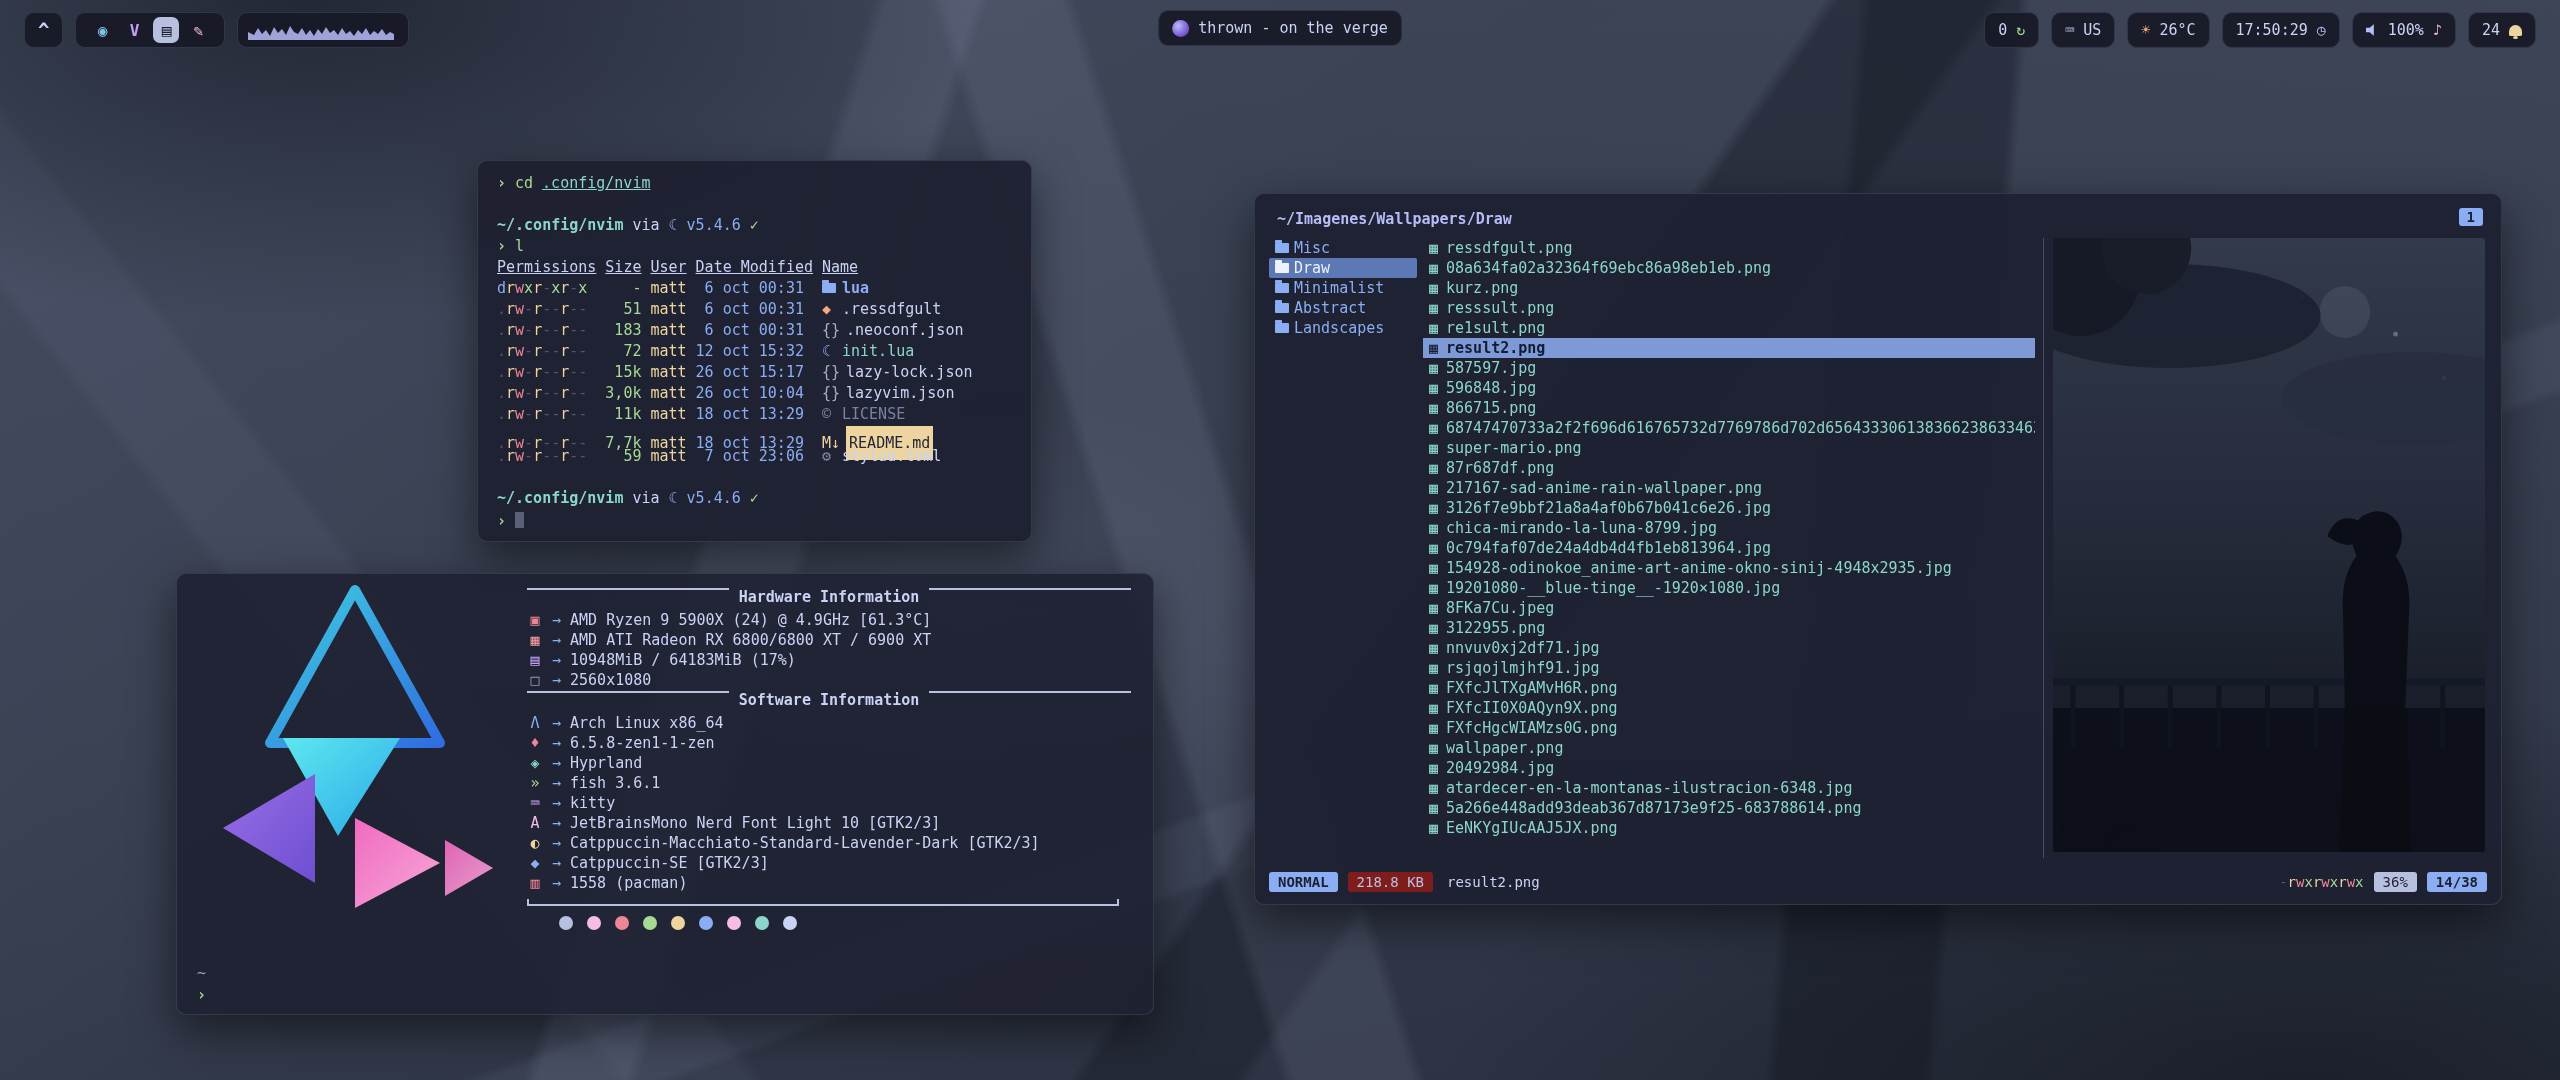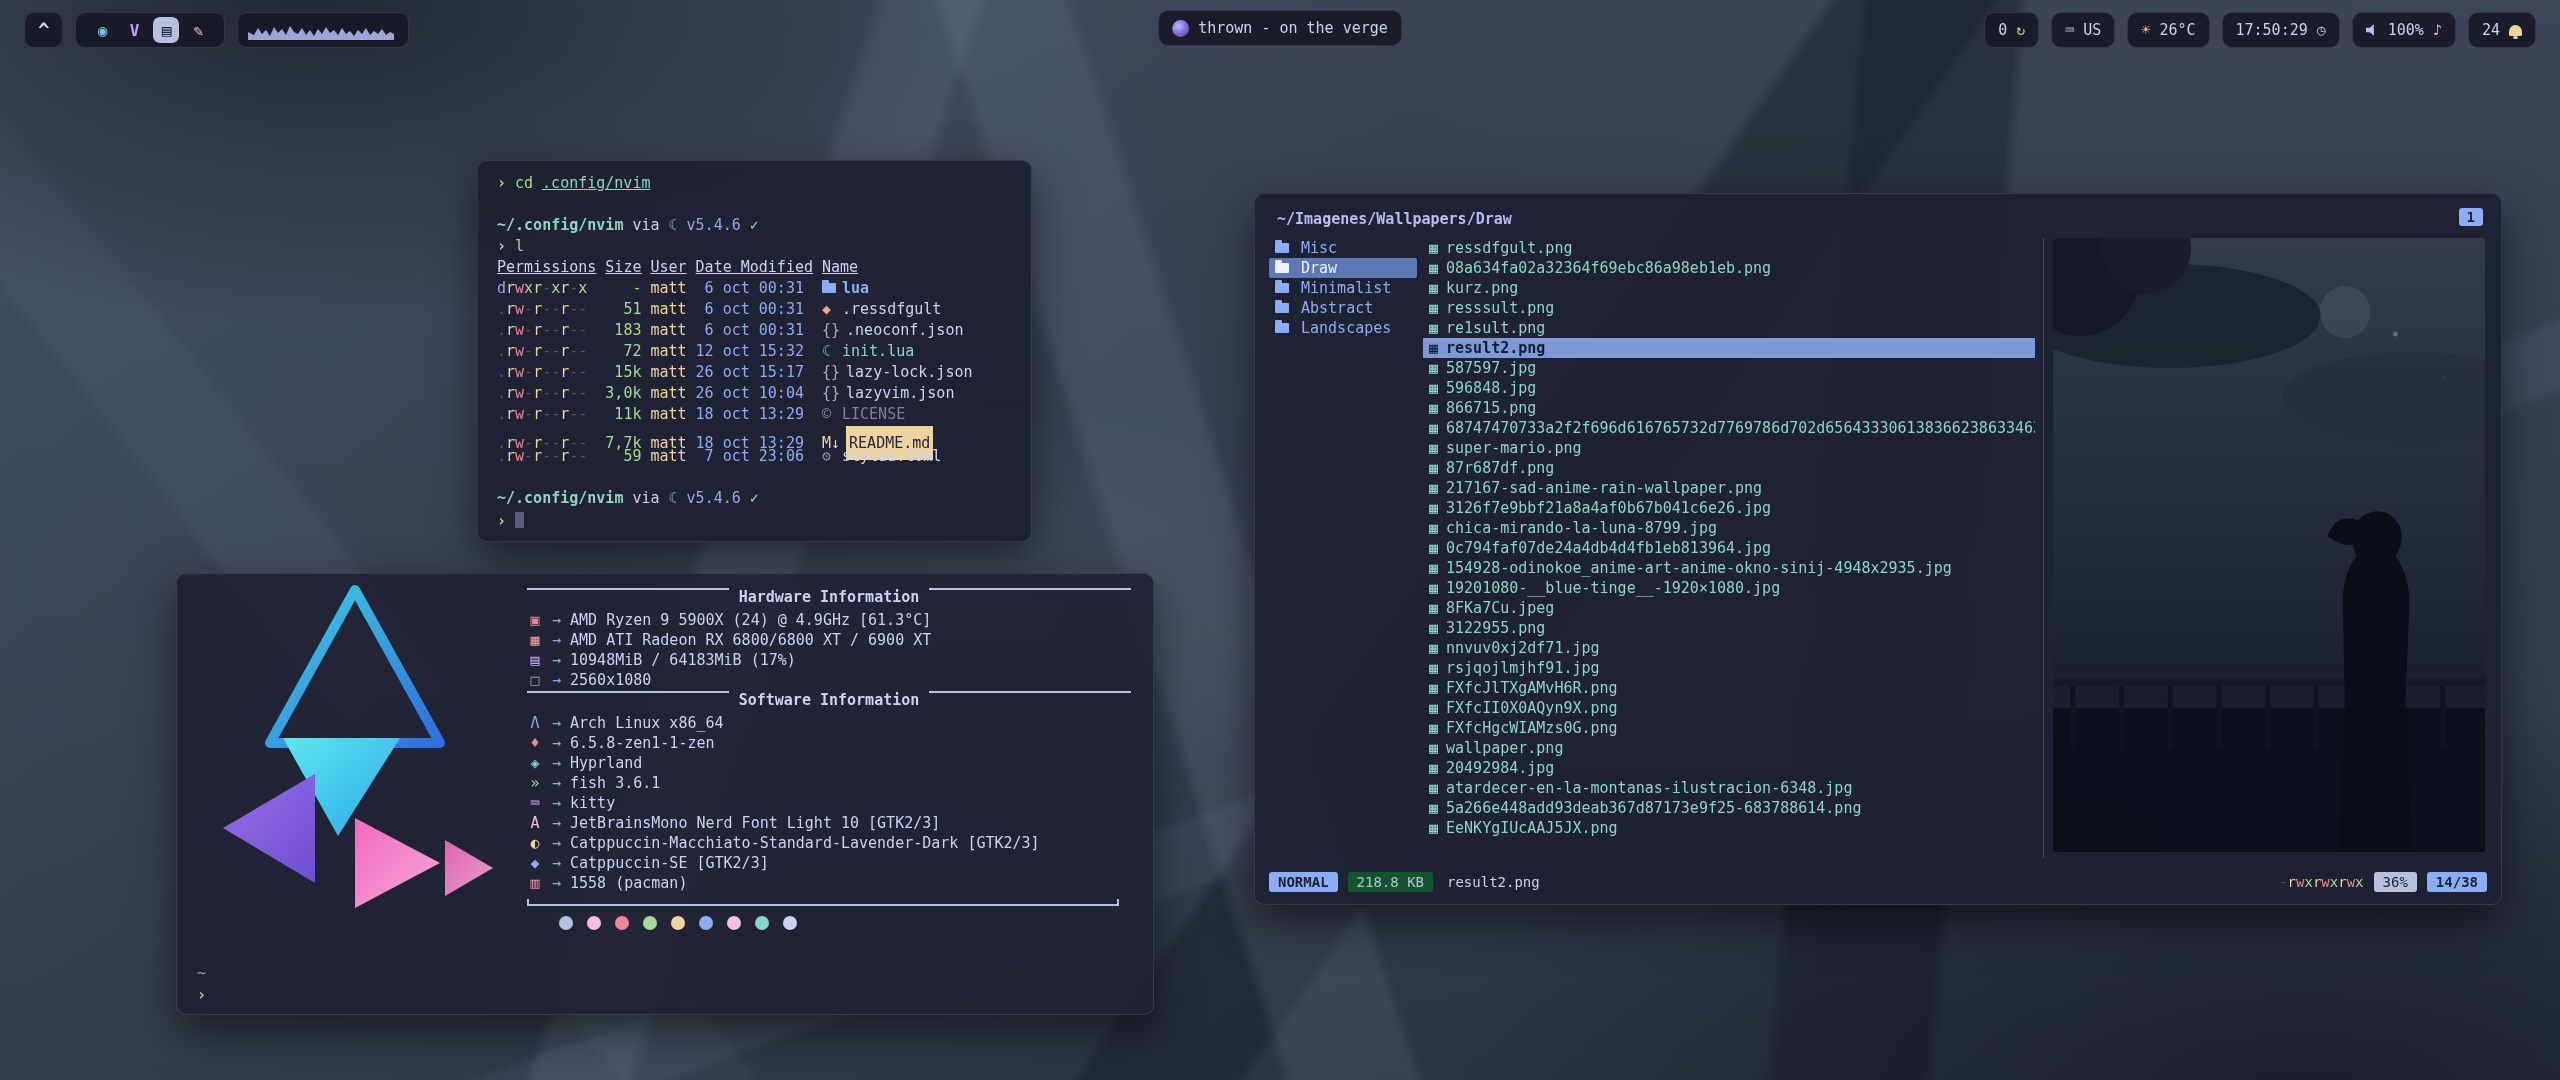--- a/index.html
+++ b/index.html
@@ -113,40 +113,40 @@
   .fprompt1{position:absolute;left:20px;top:390px;color:#9aa0bd}
   .fprompt2{position:absolute;left:20px;top:412px;color:var(--green);font-weight:bold}
 
   
   #fm-window{left:1254px;top:193px;width:1248px;height:712px;background:rgba(30,33,50,.97);
              font-size:15px}
   .fm-path{position:absolute;left:22px;top:16px;color:var(--lavender);font-weight:bold}
   .fm-tab{position:absolute;right:18px;top:14px;background:var(--blue);color:#1e2030;
           font-weight:bold;padding:1px 8px;border-radius:3px;font-size:14px}
   .fm-dirs{position:absolute;left:14px;top:44px;width:148px}
-  .fm-dir{display:flex;align-items:center;gap:12px;height:20px;color:var(--blue);
+  .fm-dir{display:flex;align-items:center;gap:5px;height:20px;color:var(--blue);
           padding-left:6px;border-radius:2px;white-space:nowrap}
   .fm-dir.selected{background:#5d79b5;color:#eef2fc}
   .fold-ic{width:14px;height:10px;background:currentColor;border-radius:1px;position:relative;flex:none}
   .fold-ic::before{content:"";position:absolute;top:-3px;left:0;width:7px;height:3px;
                    background:inherit;border-radius:1px 1px 0 0}
   .fm-files{position:absolute;left:168px;top:44px;width:612px;overflow:hidden}
   .fm-row{display:flex;align-items:center;gap:8px;height:20px;color:var(--teal);
           padding-left:6px;white-space:nowrap;overflow:hidden}
   .fm-row.selected{background:#7d9ad6;color:#131c33;font-weight:bold}
   .fm-fic{flex:none}
   .fm-divider{position:absolute;left:788px;top:44px;bottom:46px;width:1px;background:#494d64}
   .fm-preview{position:absolute;left:798px;top:44px;right:16px;height:614px;border-radius:3px;
               overflow:hidden}
   .fm-preview svg{display:block;width:100%;height:100%}
   .fm-status{position:absolute;left:14px;right:14px;bottom:12px;display:flex;align-items:center;
              gap:10px;font-size:14px}
   .badge{padding:2px 9px;border-radius:3px}
   .badge.mode{background:var(--blue);color:#1e2030;font-weight:bold}
-  .badge.size{background:#14532d;color:#b8c0e0}
+  .badge.size{background:#7f1d1d;color:#b8c0e0}
   .sfile{color:var(--text);margin-left:4px}
   .sright{margin-left:auto;display:flex;align-items:center;gap:10px}
   .sperm{letter-spacing:0}
   .badge.prog{background:#b8c0e0;color:#1e2030}
   .badge.pos{background:var(--blue);color:#1e2030;font-weight:bold}
 
   
   #notification{position:absolute;right:26px;bottom:18px;width:454px;background:rgba(28,30,45,.96);
                 border:1px solid #565b77;border-radius:8px;padding:14px 16px;z-index:60;
                 box-shadow:0 10px 30px rgba(0,0,0,.45)}

